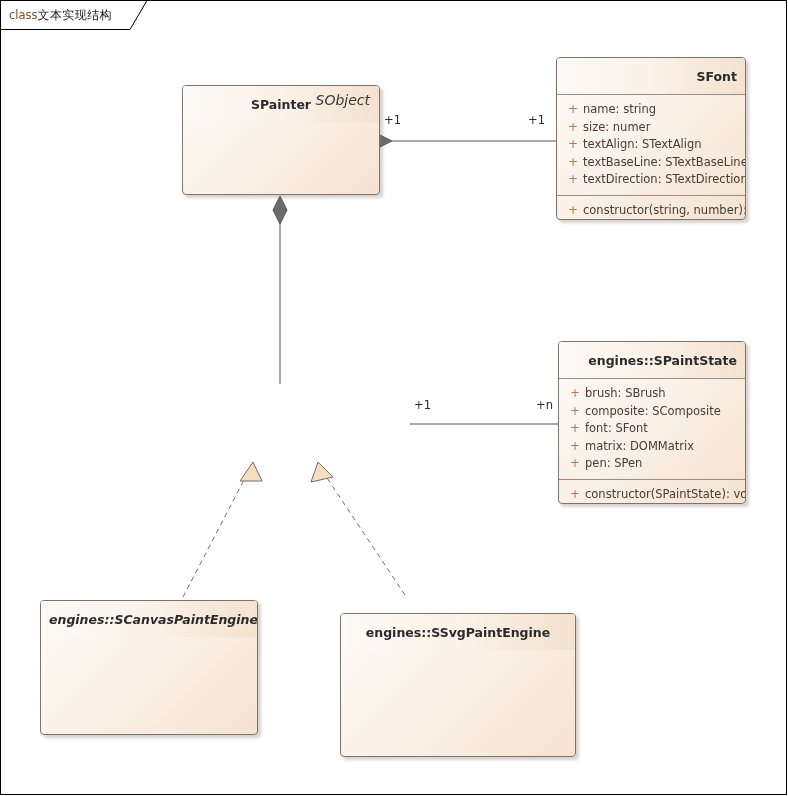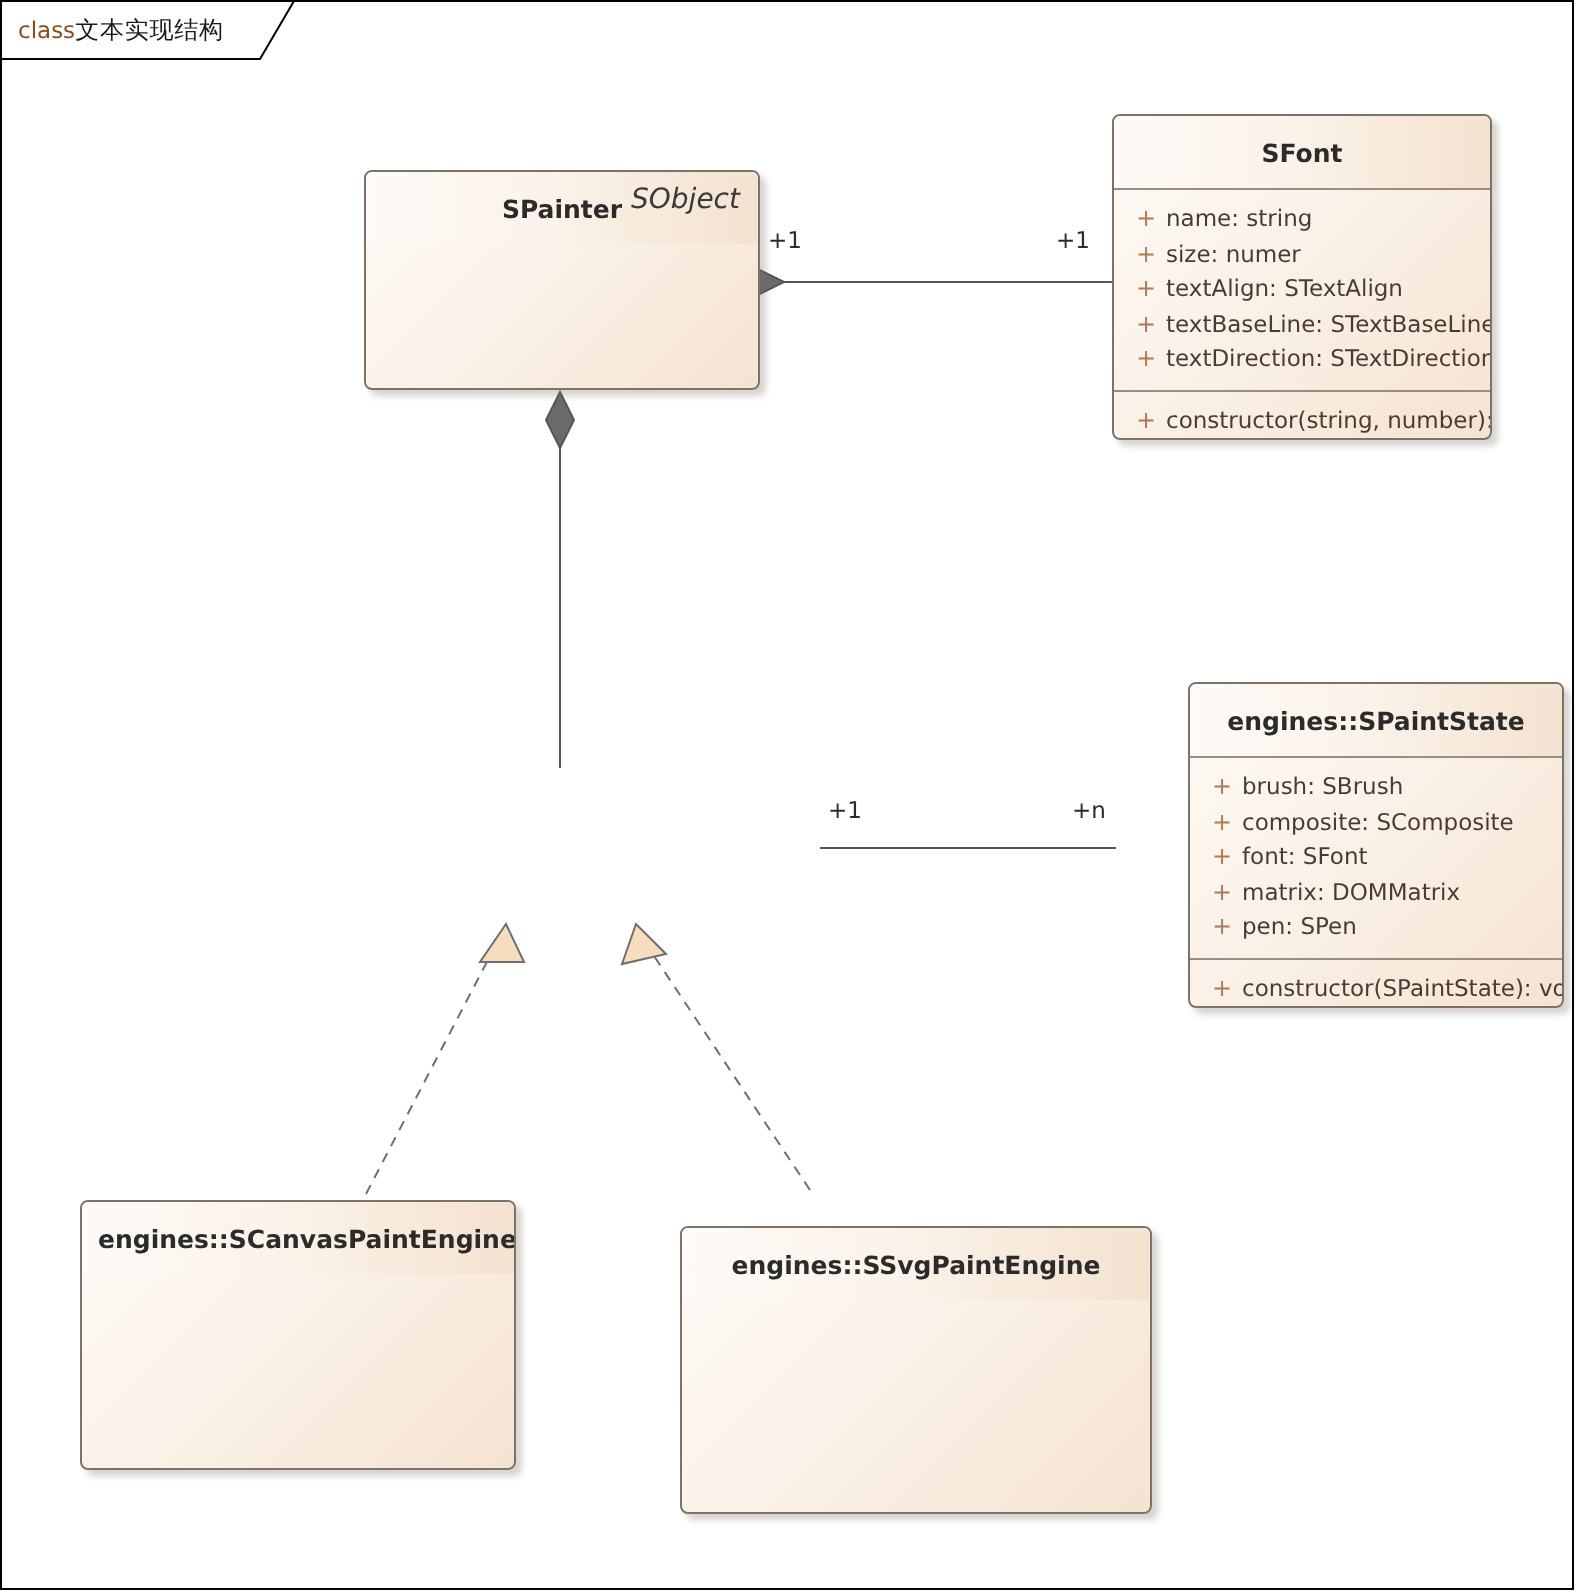--- a/index.html
+++ b/index.html
@@ -60,21 +60,21 @@
   .uml-head {
     position: relative;
     box-sizing: border-box;
     text-align: center;
     font-size: 12.5px;
     font-weight: bold;
     color: #2b2b2b;
     padding: 11px 8px 10px 8px;
     background: linear-gradient(to right, #fdfaf7 0%, #fbf3ea 45%, #f4e2d0 100%);
   }
-  .uml-head.with-sep { border-bottom: 1px solid #9a8d80; }
+  .uml-head.with-sep { border-bottom: 1px solid #9a8d80; text-align: right; }
   .uml-head.abstract { font-style: italic; }
   .stereotype {
     position: absolute;
     right: 9px; top: 6px;
     font-size: 14px;
     font-style: italic;
     font-weight: normal;
     color: #3a3a3a;
   }
   .uml-section {
@@ -188,21 +188,21 @@
     </div>
     <div class="uml-section ops">
       <div class="uml-row">
         <span class="vis">+</span>
         <span class="member">constructor(string, number): void</span>
       </div>
     </div>
   </div>
 
 
-  <div class="uml-box" style="left:558px; top:341px; width:188px; height:163px;margin-left:36px;">
+  <div class="uml-box" style="left:558px; top:341px; width:188px; height:163px;">
     <div class="uml-head with-sep">
       <span>engines::SPaintState</span>
     </div>
     <div class="uml-section attrs">
       <div class="uml-row">
         <span class="vis">+</span>
         <span class="member">brush: SBrush</span>
       </div>
       <div class="uml-row">
         <span class="vis">+</span>
@@ -222,21 +222,21 @@
       </div>
     </div>
     <div class="uml-section ops">
       <div class="uml-row">
         <span class="vis">+</span>
         <span class="member">constructor(SPaintState): void</span>
       </div>
     </div>
   </div>
 
-  <div class="uml-box" style="left:40px; top:600px; width:218px; height:135px;">
+  <div class="uml-box" style="left:40px; top:600px; width:218px; height:135px;font-style:italic;">
     <div class="uml-head">
       <span>engines::SCanvasPaintEngine</span>
     </div>
   </div>
 
   <div class="uml-box" style="left:340px; top:613px; width:236px; height:144px;">
     <div class="uml-head">
       <span>engines::SSvgPaintEngine</span>
     </div>
   </div>

